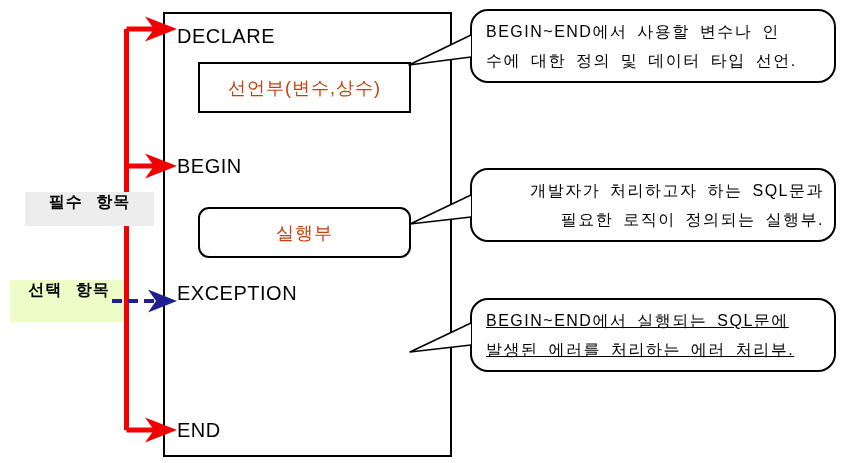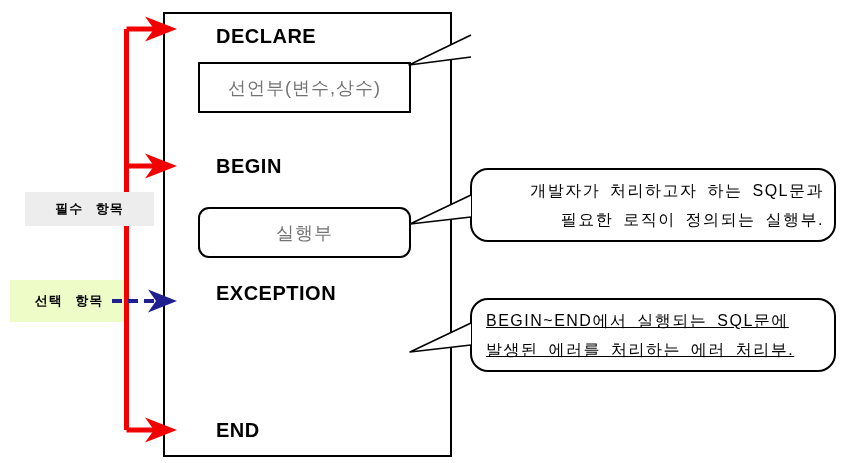--- a/index.html
+++ b/index.html
@@ -30,57 +30,56 @@
     box-sizing: border-box;
     background: #fff;
     z-index: 1;
   }
   .keyword {
     position: absolute;
     left: 177px;
     height: 22px;
     line-height: 22px;
     font-size: 20px;
-    font-weight: bold;
+    font-weight: normal;
     color: #000;
     letter-spacing: 0.5px;
     z-index: 1;
     white-space: nowrap;
-    margin-left: 39px;
   }
   .kw-declare   { top: 25px;  }
   .kw-begin     { top: 155px; }
   .kw-exception { top: 282px; }
   .kw-end       { top: 419px; }
   .inner-box {
     position: absolute;
     left: 198px;
     width: 213px;
     height: 51px;
     border: 2px solid #000;
     box-sizing: border-box;
     background: #fff;
     display: flex;
     align-items: center;
     justify-content: center;
     font-size: 18px;
-    color: #737373;
+    color: #c2410c;
     letter-spacing: 1px;
     word-spacing: 6px;
     z-index: 1;
   }
   .ib-1 { top: 62px; }
   .ib-2 { top: 207px; border-radius: 11px; }
   .ib-3 { top: 343px; }
   .side-label {
     position: absolute;
     display: flex;
-    align-items: center;
+    align-items: flex-start;
     justify-content: center;
-    font-size: 13px;
+    font-size: 16px;
     font-weight: bold;
     color: #000;
     letter-spacing: 1px;
     word-spacing: 8px;
     white-space: nowrap;
   }
   .side-label.required {
     left: 25px; top: 192px;
     width: 129px; height: 34px;
     z-index: 3;
@@ -142,20 +141,24 @@
     <span>실행부</span>
   </div>
 
   <div class="side-label required" style="background-color: rgb(237, 237, 237);">
     <span>필수 항목</span>
   </div>
   <div class="side-label optional" style="background-color: rgb(238, 252, 200);">
     <span>선택 항목</span>
   </div>
 
+  <div class="callout c1">
+    <span>BEGIN~END에서 사용할 변수나 인</span>
+    <span>수에 대한 정의 및 데이터 타입 선언.</span>
+  </div>
   <div class="callout c2">
     <span>개발자가 처리하고자 하는 SQL문과</span>
     <span>필요한 로직이 정의되는 실행부.</span>
   </div>
   <div class="callout c3">
     <span>BEGIN~END에서 실행되는 SQL문에</span>
     <span>발생된 에러를 처리하는 에러 처리부.</span>
   </div>
 
   <svg class="overlay" viewBox="0 0 841 463">

